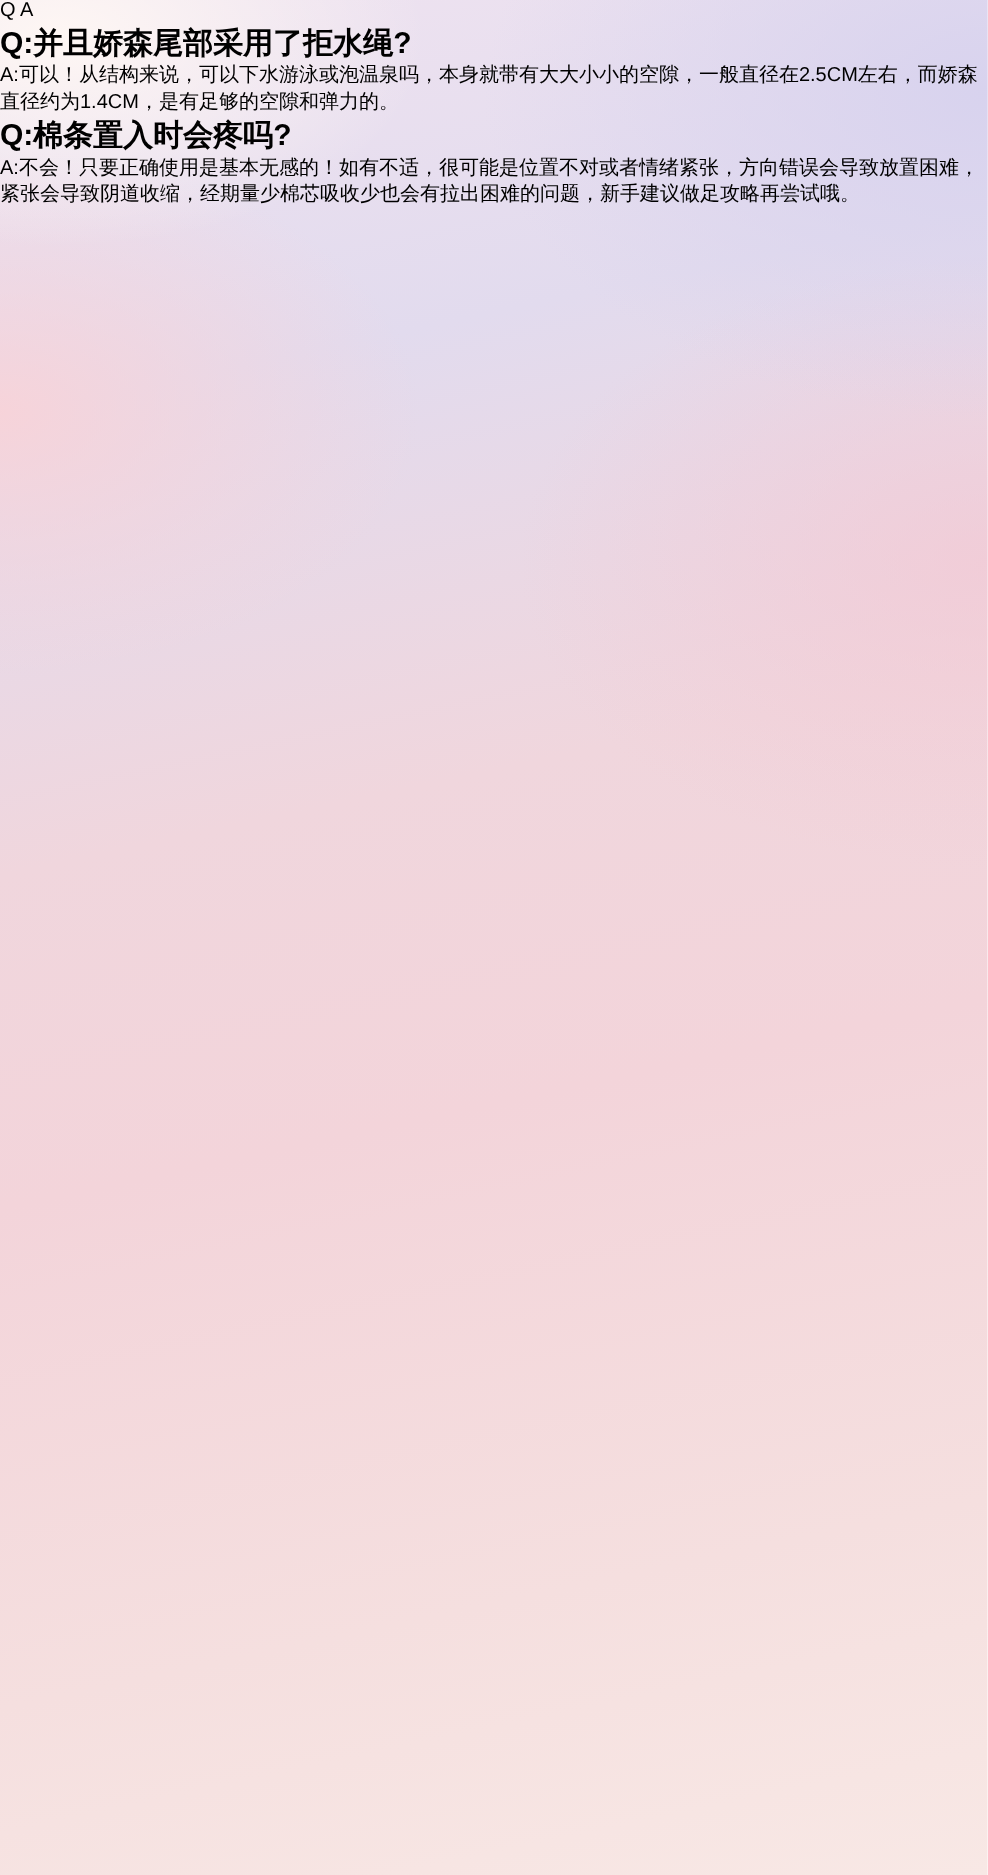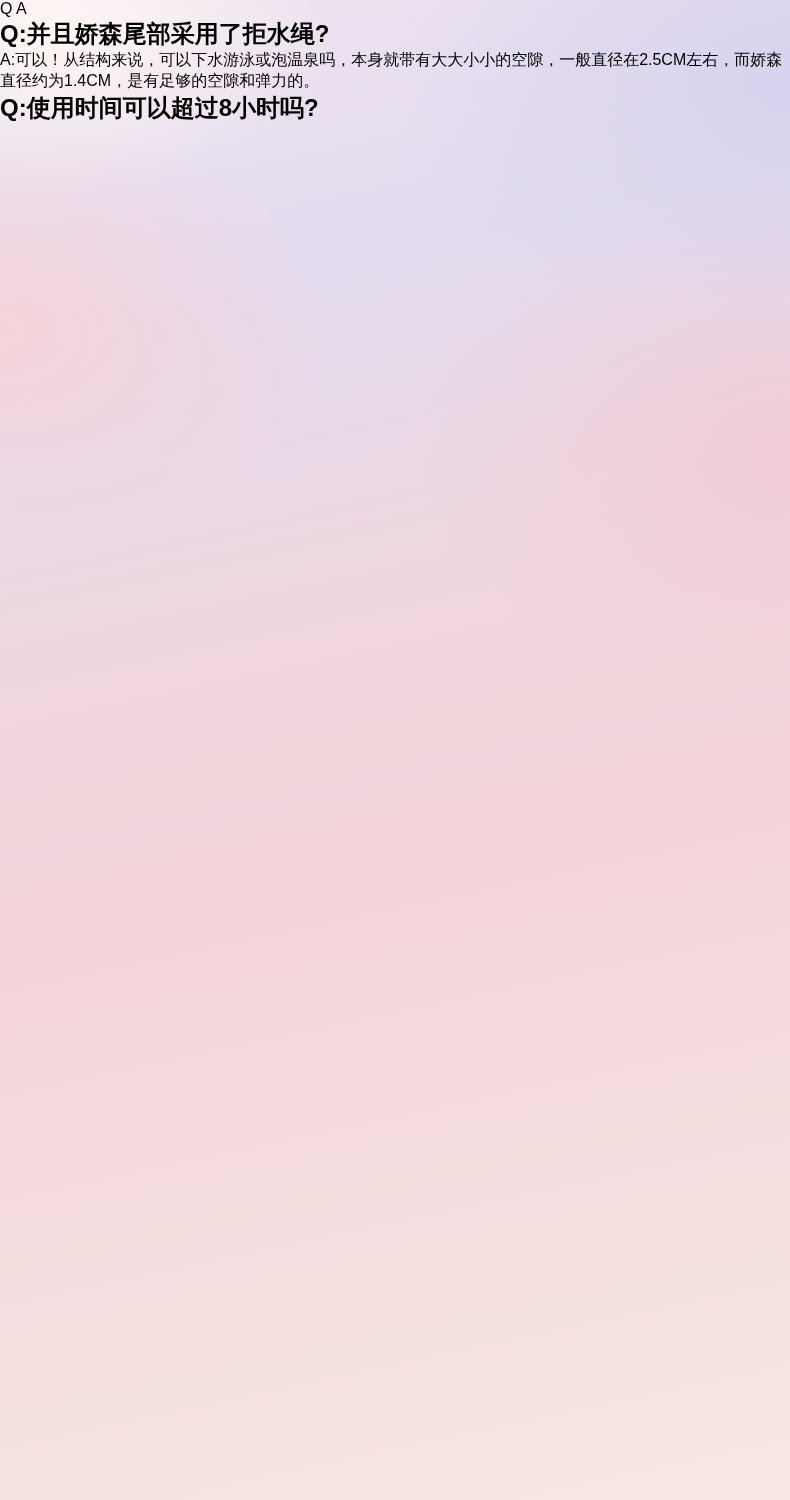--- a/index.html
+++ b/index.html
@@ -107,23 +107,26 @@
 </header>
 
 <main class="card">
 
   <section class="qa-section sec-1">
     <h2 class="q-title"><span class="q-line"><span class="prefix">Q:</span><span>并且娇森尾部采用了拒水绳?</span></span></h2>
     <p class="answer"><span class="prefix">A:</span><span>可以！从结构来说，可以下水游泳或泡温泉吗，本身就带有大大小小的空隙，一般直径在2.5CM左右，而娇森直径约为1.4CM，是有足够的空隙和弹力的。</span></p>
   </section>
   <div class="sep sep-1"></div>
 
+  <section class="qa-section sec-2">
+    <h2 class="q-title"><span class="q-line"><span class="prefix">Q:</span><span>棉条置入时会疼吗?</span></span></h2>
+    <p class="answer"><span class="prefix">A:</span><span>不会！只要正确使用是基本无感的！如有不适，很可能是位置不对或者情绪紧张，方向错误会导致放置困难，紧张会导致阴道收缩，经期量少棉芯吸收少也会有拉出困难的问题，新手建议做足攻略再尝试哦。</span></p>
+  </section>
   <div class="sep sep-2"></div>
 
   <section class="qa-section sec-3">
-    <h2 class="q-title"><span class="q-line"><span class="prefix">Q:</span><span>使用时间可以超过8小时吗?</span></span></h2>
   </section>
   <div class="sep sep-3"></div>
 
   <div class="sep sep-4"></div>
 
 
 </main>
 
 </body></html>

